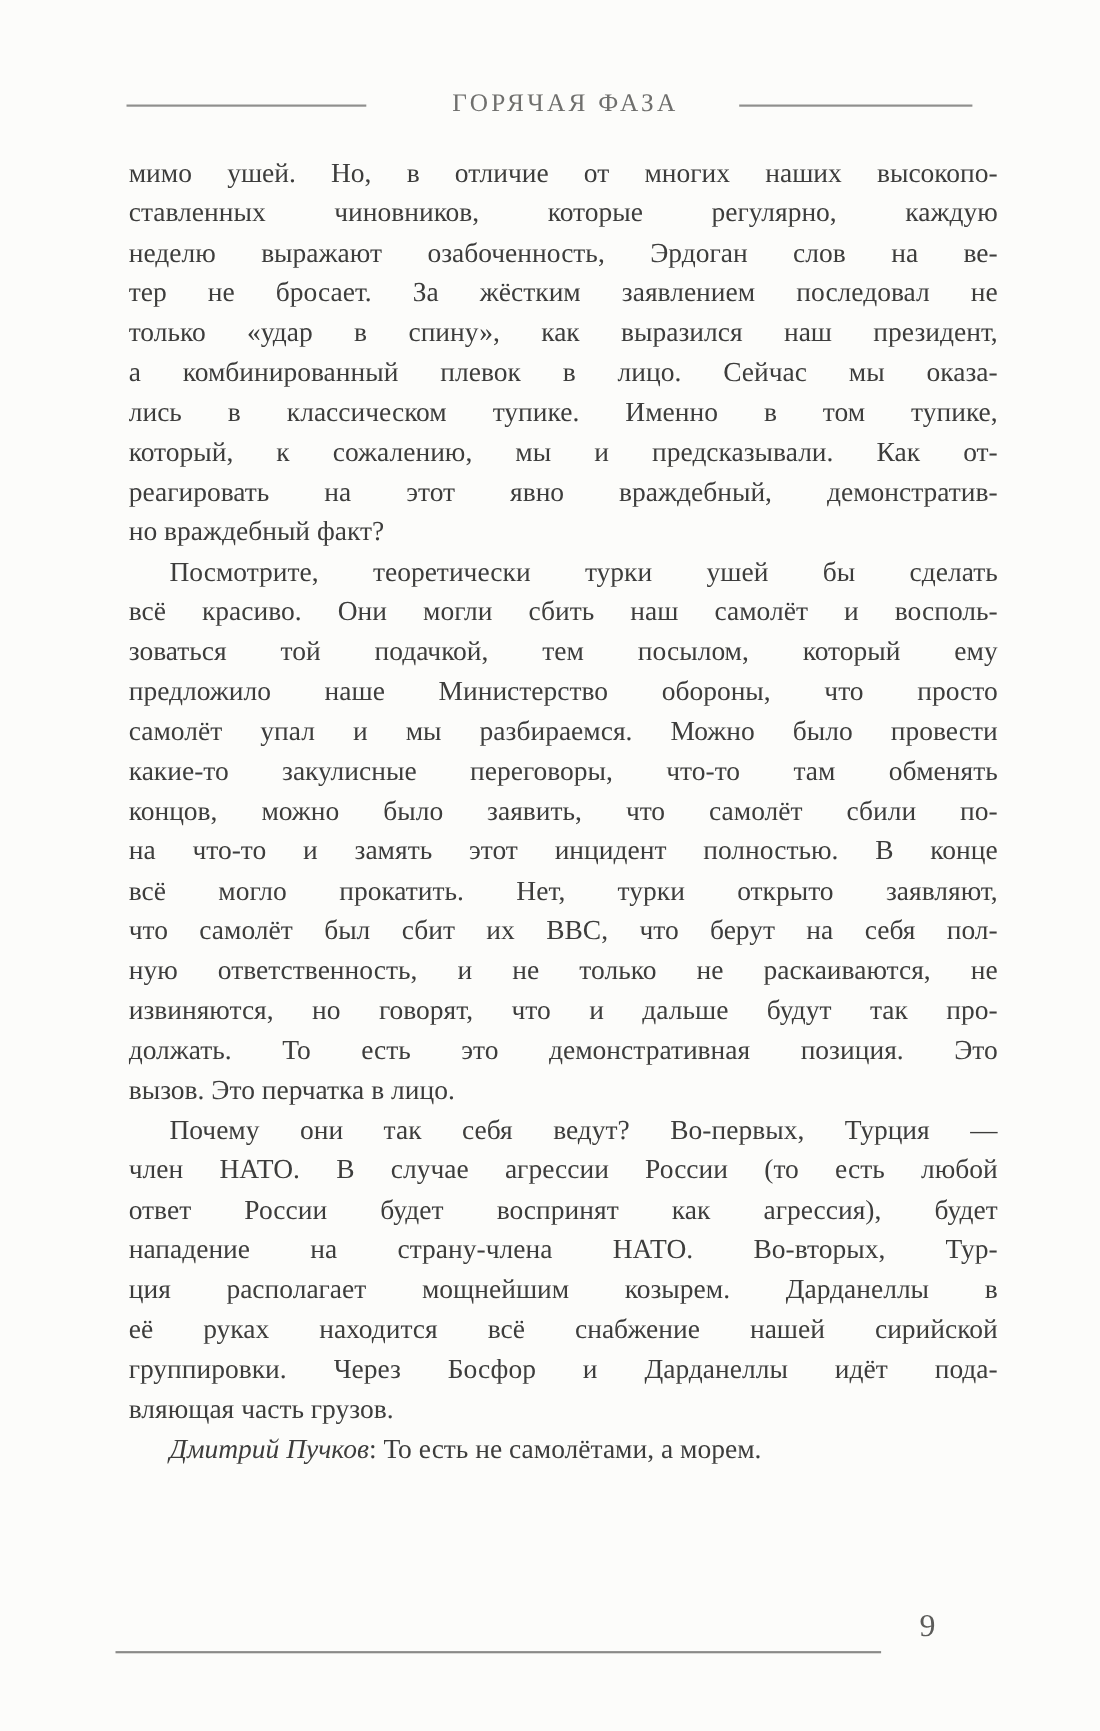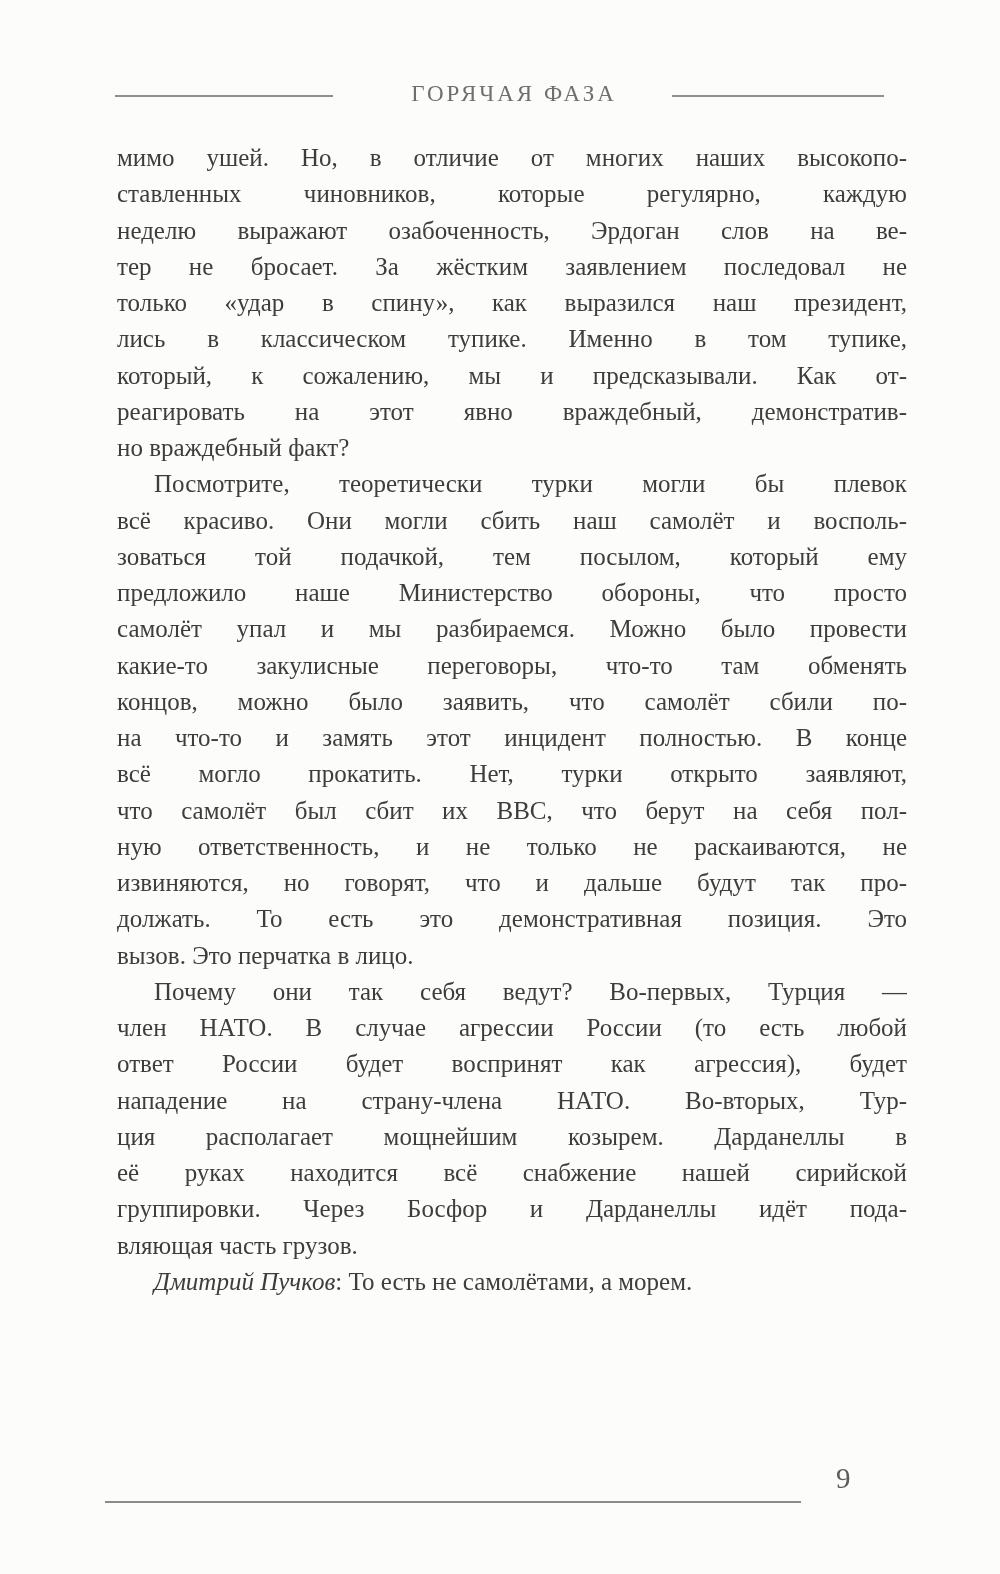--- a/index.html
+++ b/index.html
@@ -92,27 +92,28 @@
     <span class="header-rule right"></span>
   </header>
 
   <main class="body-text" id="body-text">
       <div class="paragraph">
         <div class="line">мимо ушей. Но, в отличие от многих наших высокопо-</div>
         <div class="line">ставленных чиновников, которые регулярно, каждую</div>
         <div class="line">неделю выражают озабоченность, Эрдоган слов на ве-</div>
         <div class="line">тер не бросает. За жёстким заявлением последовал не</div>
         <div class="line">только «удар в спину», как выразился наш президент,</div>
+        <div class="line">а комбинированный плевок в лицо. Сейчас мы оказа-</div>
         <div class="line">лись в классическом тупике. Именно в том тупике,</div>
         <div class="line">который, к сожалению, мы и предсказывали. Как от-</div>
         <div class="line">реагировать на этот явно враждебный, демонстратив-</div>
         <div class="line last">но враждебный факт?</div>
       </div>
       <div class="paragraph">
-        <div class="line first-indent">Посмотрите, теоретически турки могли бы плевок</div>
+        <div class="line first-indent">Посмотрите, теоретически турки ушей бы сделать</div>
         <div class="line">всё красиво. Они могли сбить наш самолёт и восполь-</div>
         <div class="line">зоваться той подачкой, тем посылом, который ему</div>
         <div class="line">предложило наше Министерство обороны, что просто</div>
         <div class="line">самолёт упал и мы разбираемся. Можно было провести</div>
         <div class="line">какие-то закулисные переговоры, что-то там обменять</div>
         <div class="line">концов, можно было заявить, что самолёт сбили по-</div>
         <div class="line">на что-то и замять этот инцидент полностью. В конце</div>
         <div class="line">всё могло прокатить. Нет, турки открыто заявляют,</div>
         <div class="line">что самолёт был сбит их ВВС, что берут на себя пол-</div>
         <div class="line">ную ответственность, и не только не раскаиваются, не</div>

